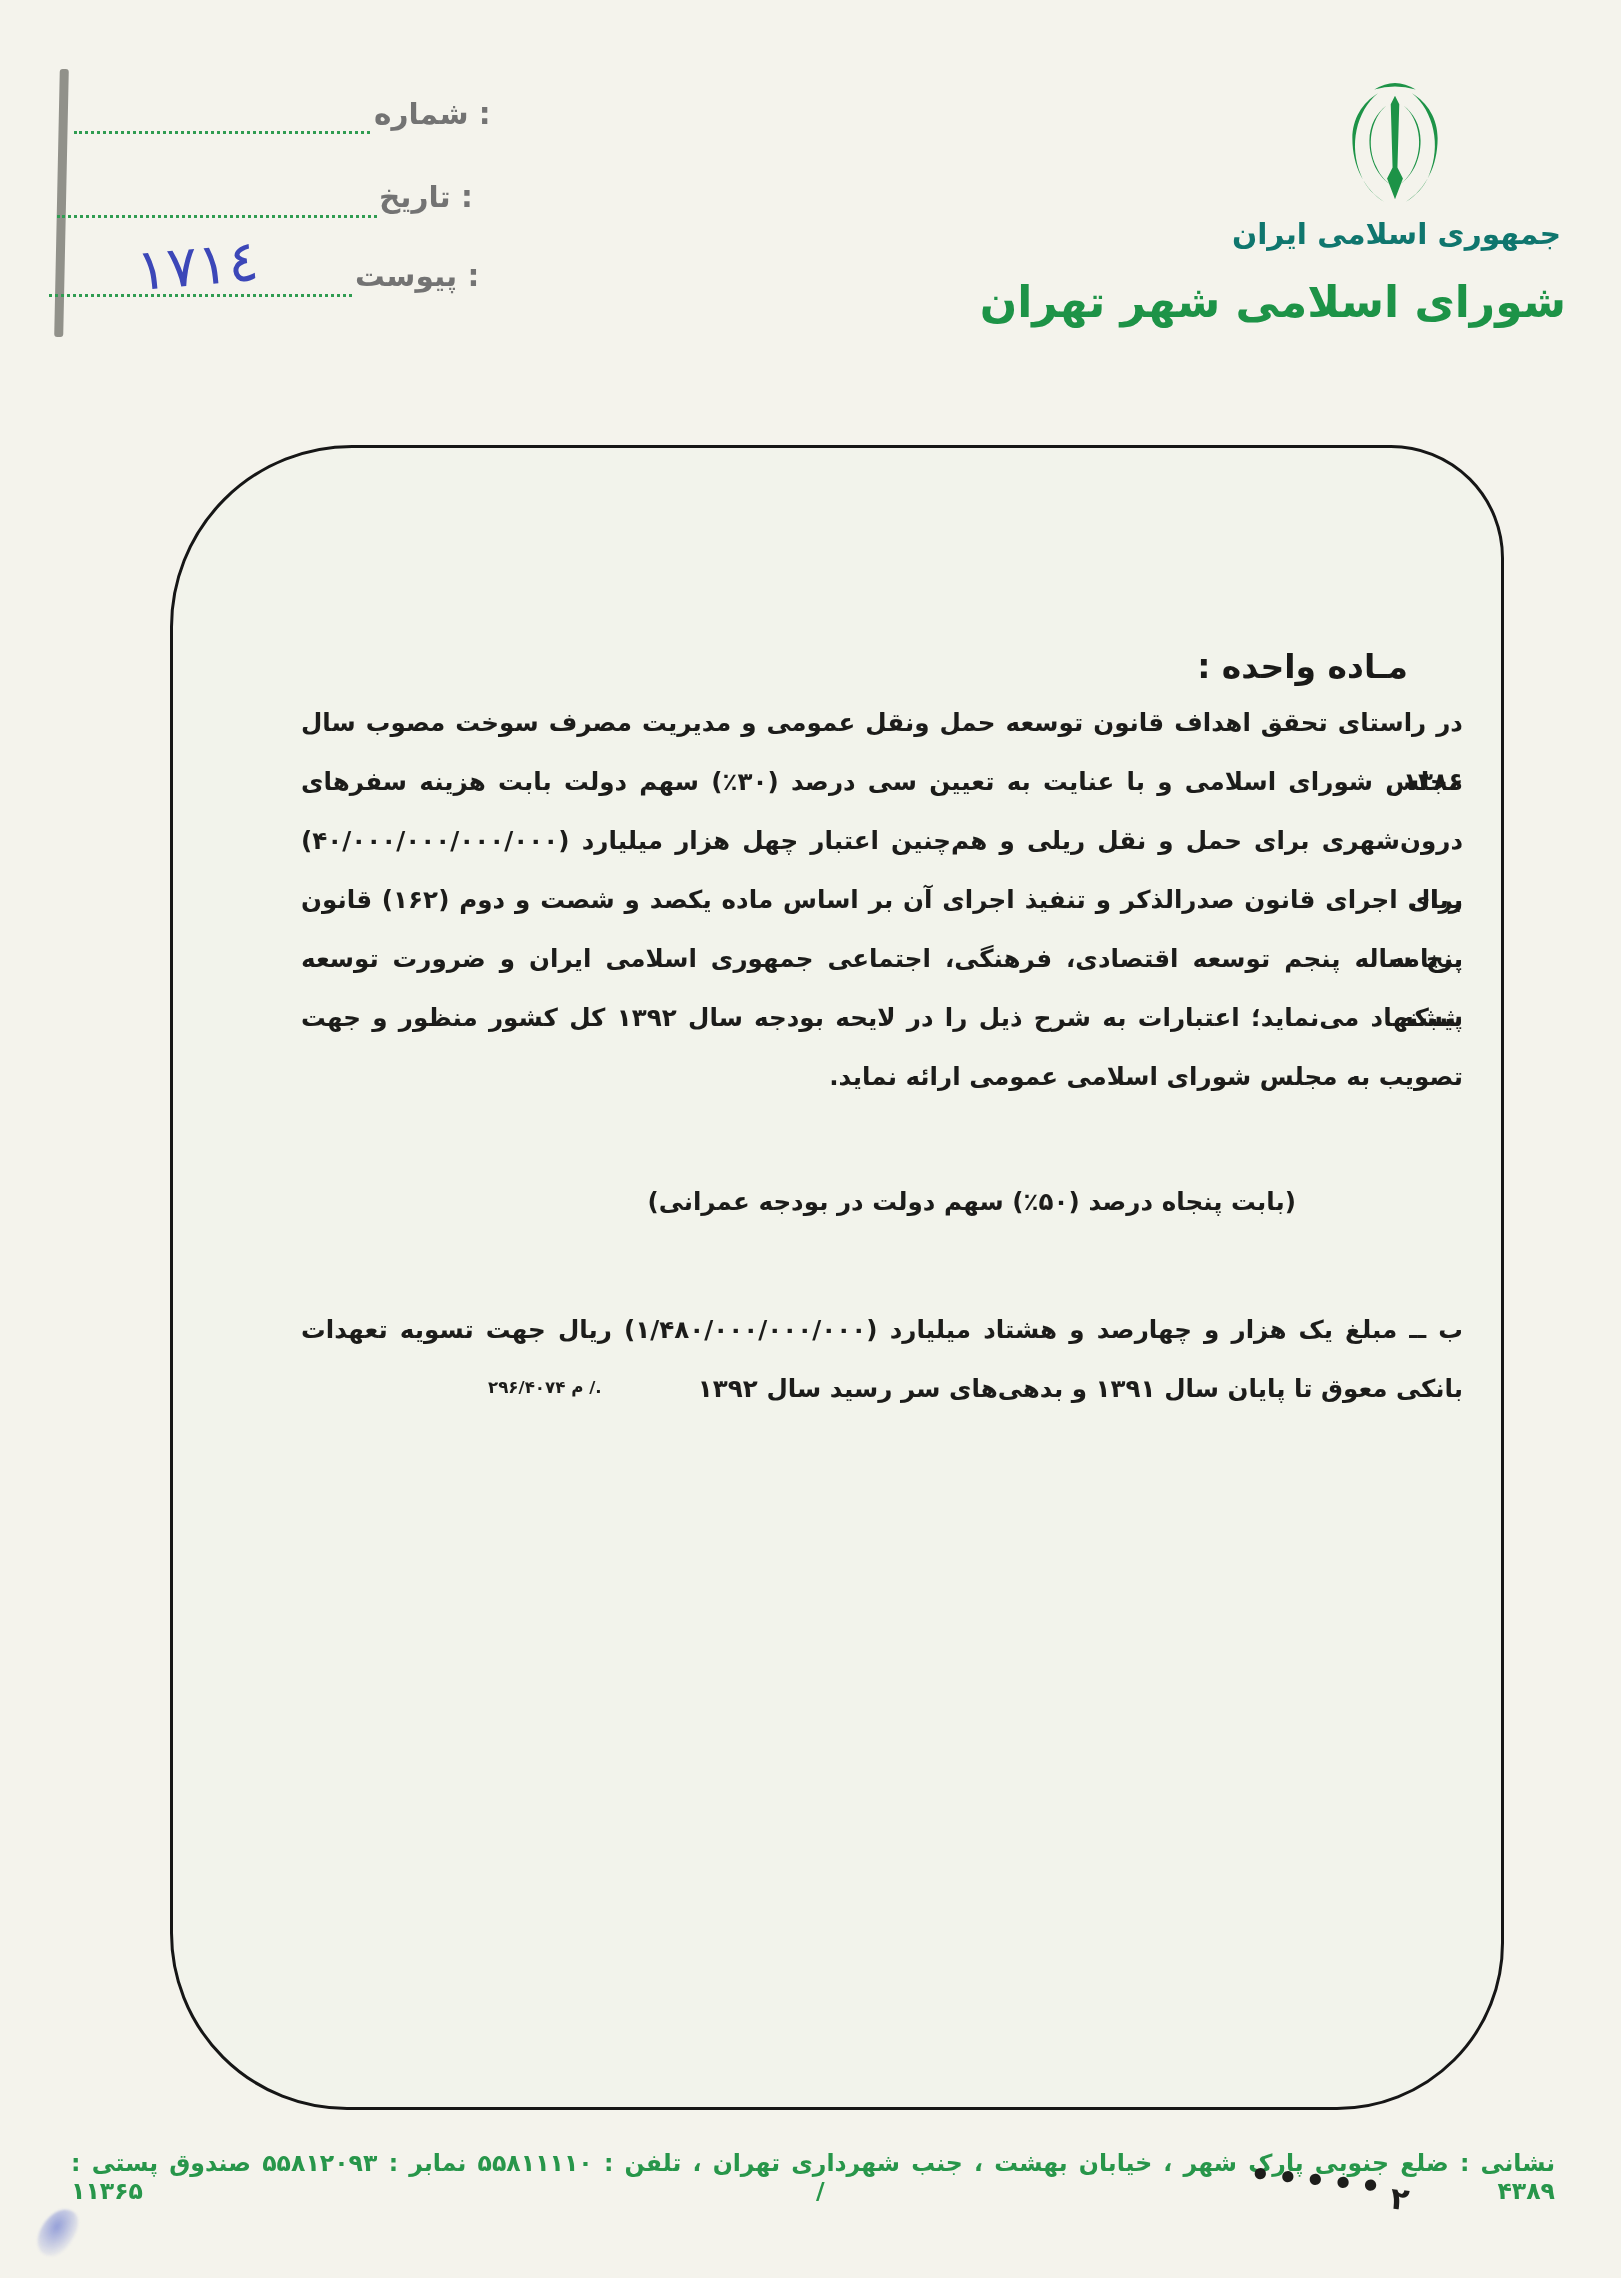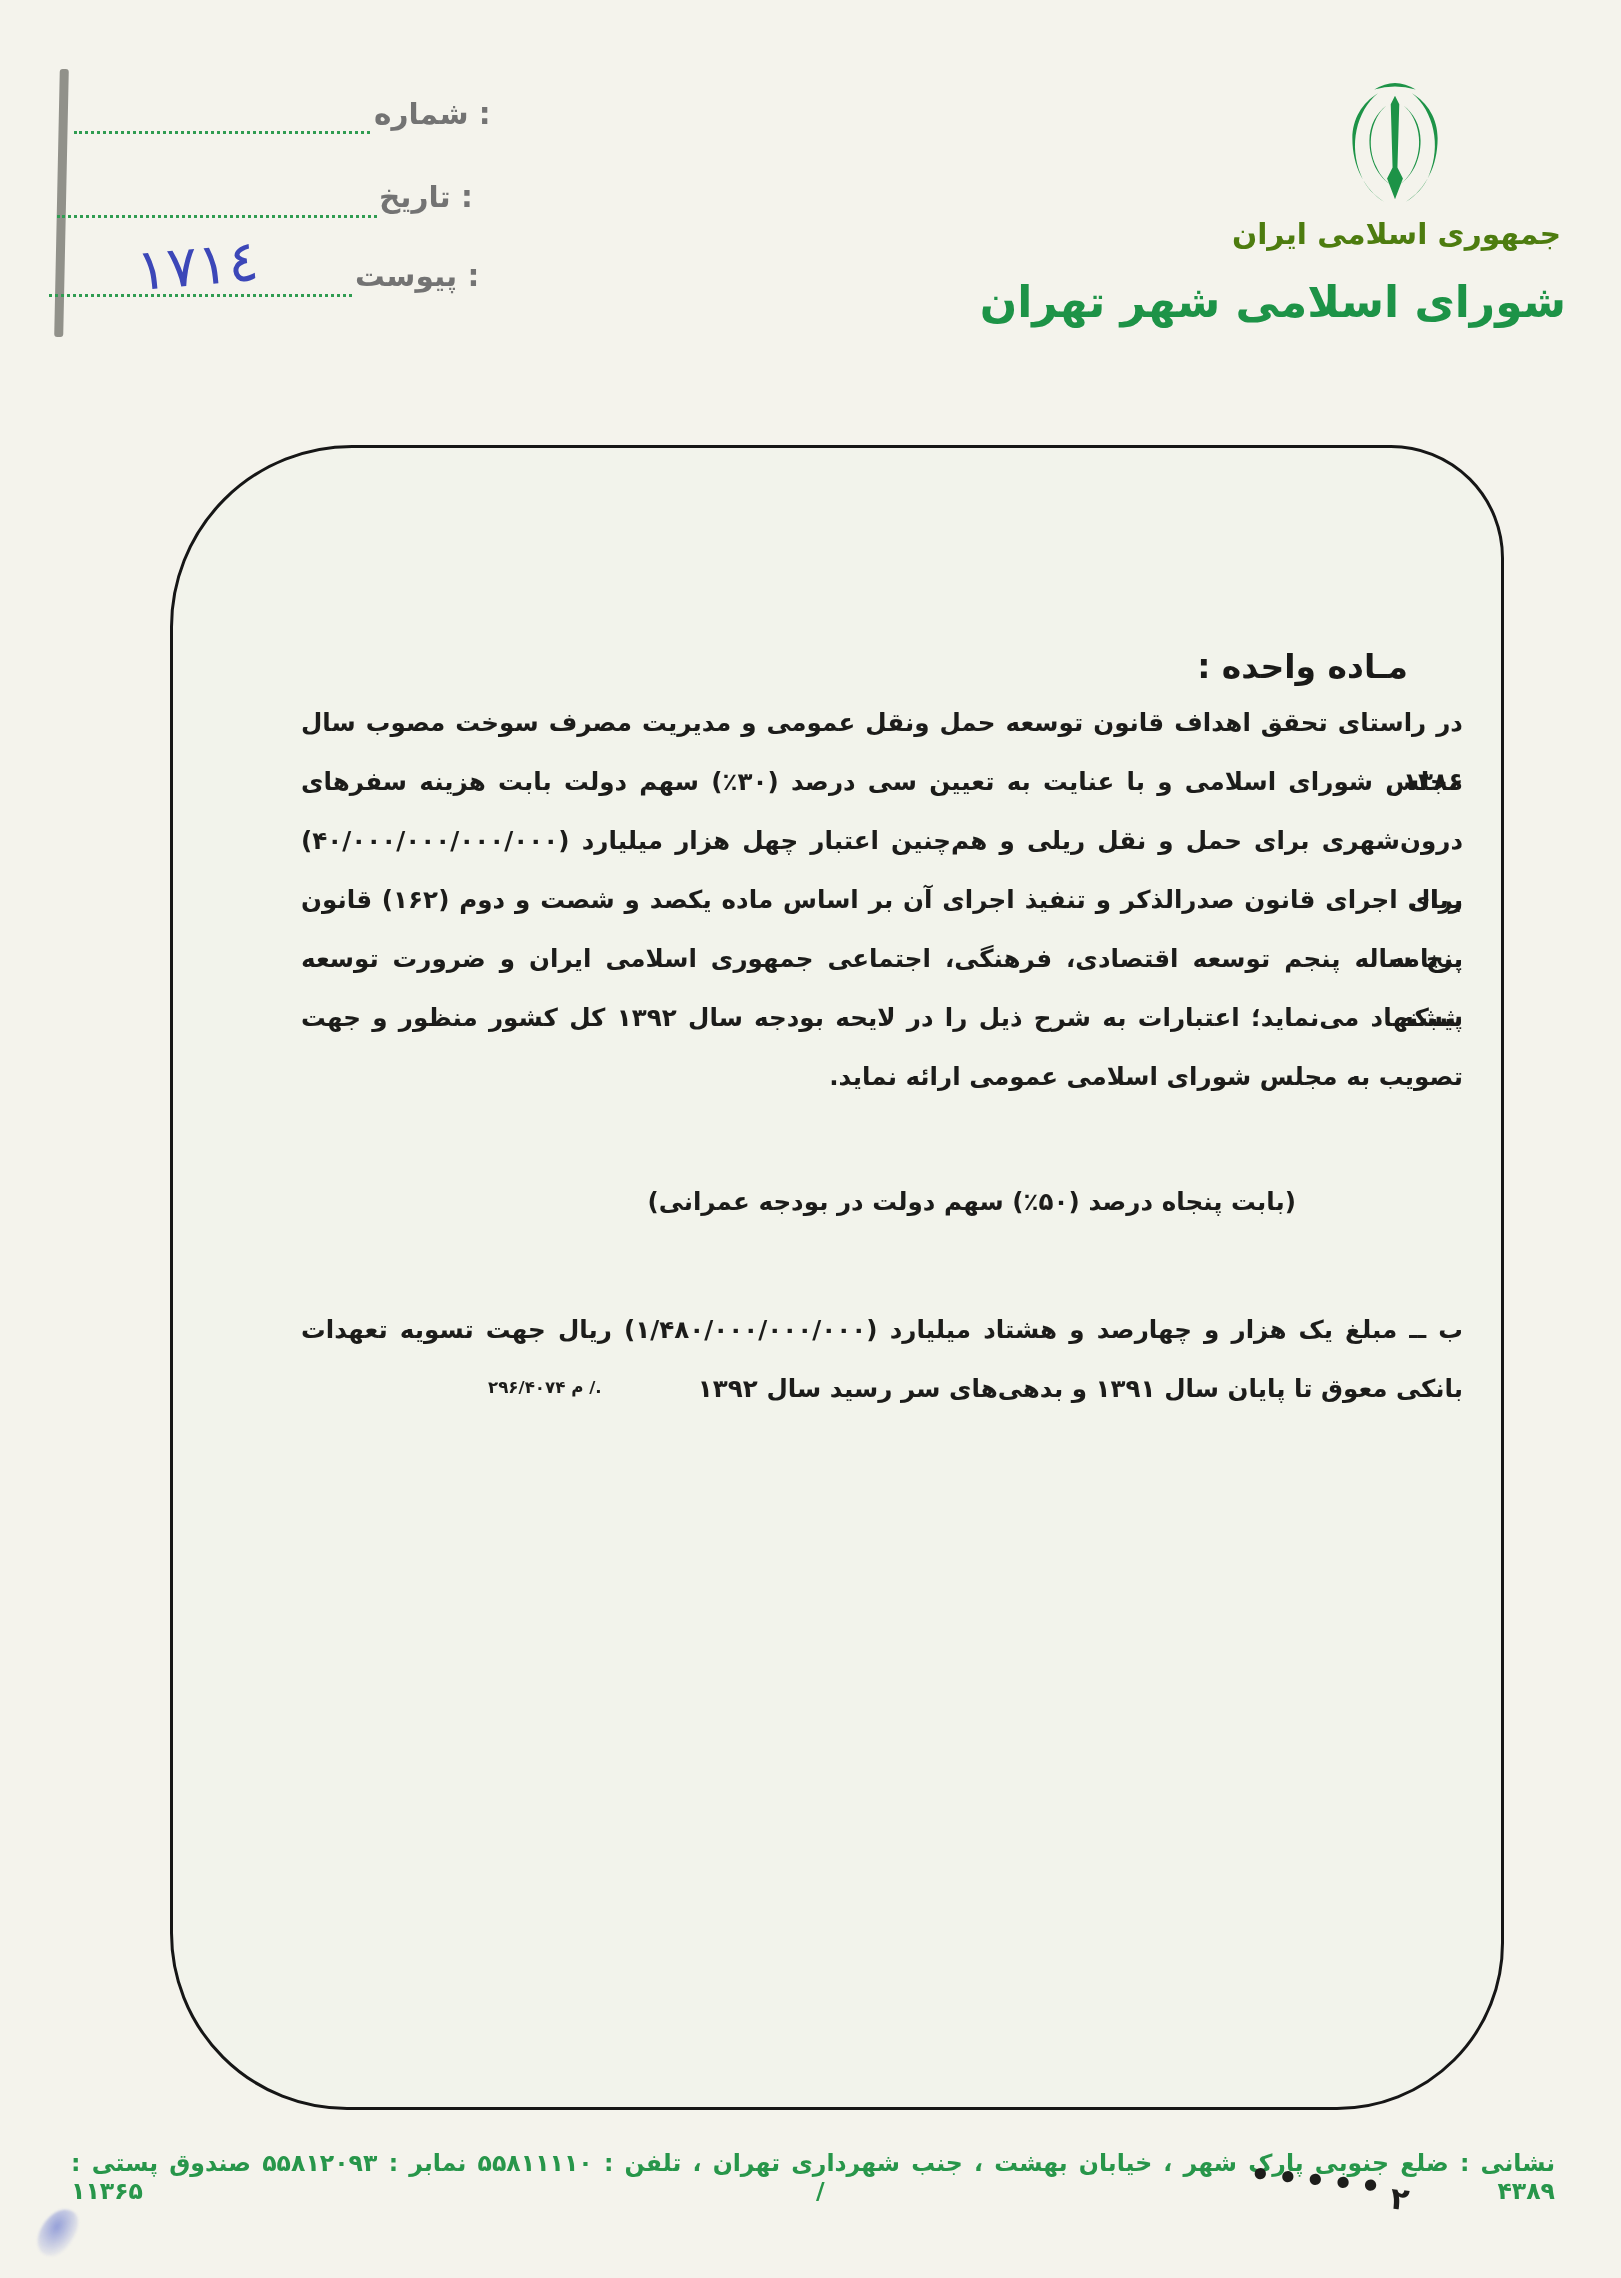--- a/index.html
+++ b/index.html
@@ -14,21 +14,21 @@
   
   .field-label{
     color:#737373;font-weight:700;font-size:29.6px;direction:rtl;white-space:nowrap;margin-top:6px;
   }
   .dotline{border-bottom:3px dotted #2f9c51;height:0;}
   .handwriting{
     color:#3c47b8;font-size:57px;font-weight:400;
     transform:rotate(-5deg);letter-spacing:3.9px;direction:ltr;
   }
   
-  .org1{color:#4d7c0f;font-weight:700;font-size:29.6px;text-align:center;direction:rtl;white-space:nowrap;}
+  .org1{color:#0f766e;font-weight:700;font-size:29.6px;text-align:center;direction:rtl;white-space:nowrap;}
   .org2{color:#1d9347;font-weight:700;font-size:44px;text-align:center;direction:rtl;white-space:nowrap;}
   
   .letter-box{
     left:170px;top:445px;width:1328px;height:1659px;
     border:3.9px solid #161616;
     border-radius:182px 113px 167px 177px;
     background:#f2f3eb;
   }
   .heading{
     color:#1a1a18;font-weight:700;font-size:33px;direction:rtl;white-space:nowrap;

